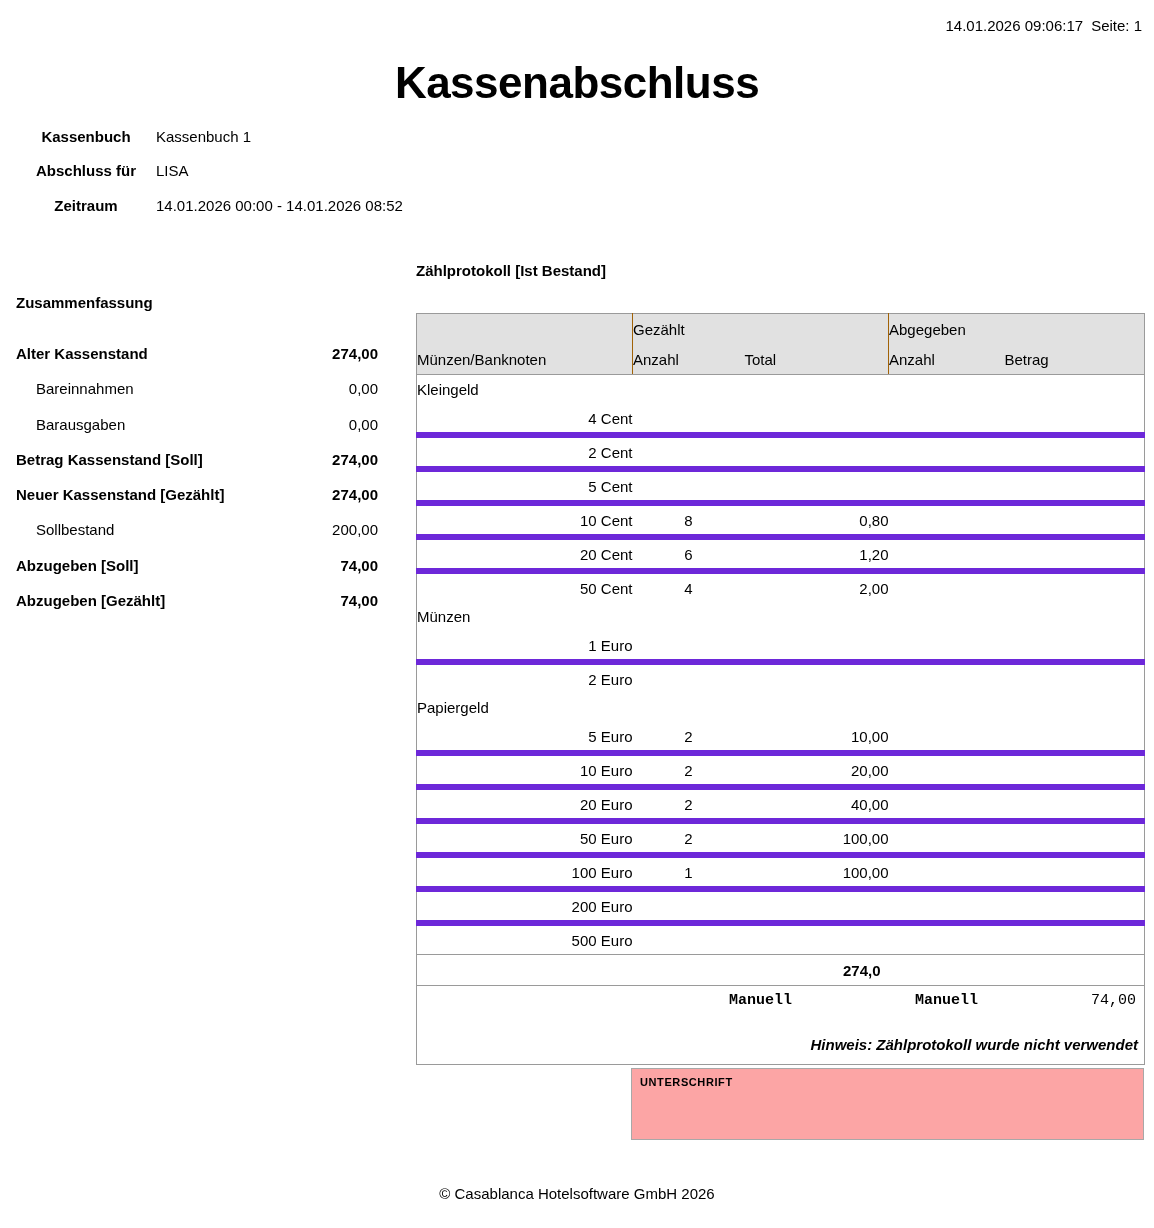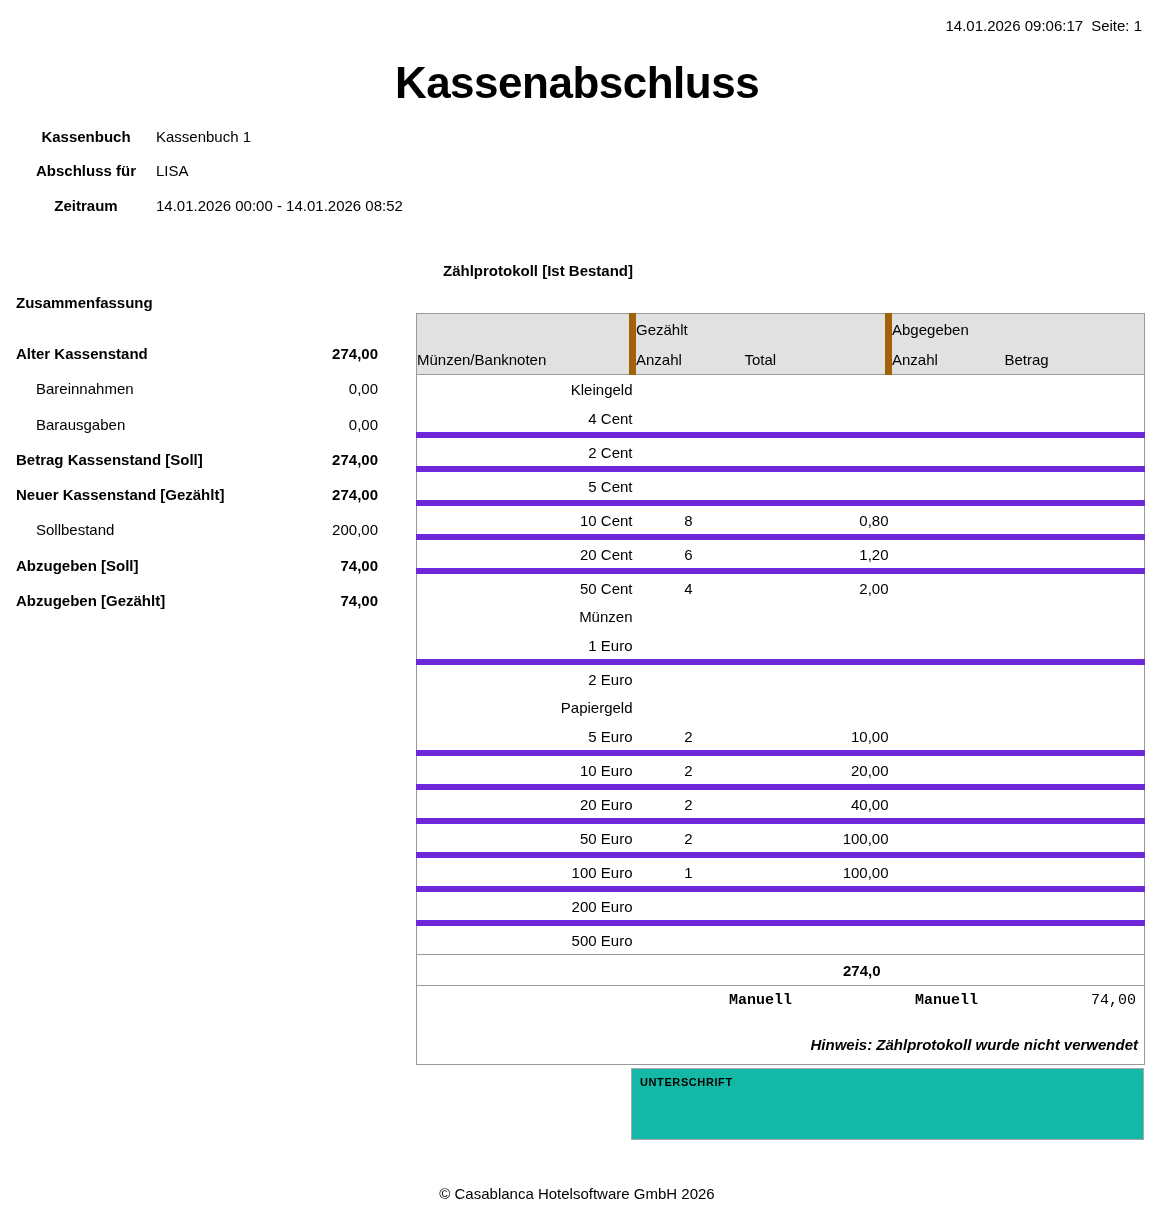--- a/index.html
+++ b/index.html
@@ -86,21 +86,20 @@
   .count-section {
     position: absolute;
     top: 262px;
     left: 416px;
     width: 728px;
     font-size: 15px;
   }
   .count-title {
     font-weight: bold;
     margin-bottom: 34px;
-    margin-left: 27px;
   }
   table.count {
     border-collapse: collapse;
     width: 728px;
     table-layout: fixed;
     border: 1px solid #9a9a9a;
   }
   table.count col.c-name   { width: 216px; }
   table.count col.c-canz   { width: 112px; }
   table.count col.c-ctot   { width: 144px; }
@@ -116,33 +115,33 @@
   
   tr.hdr-group td, tr.hdr-cols td {
     background: #e1e1e1;
     font-size: 15px;
   }
   tr.hdr-group td { height: 30px; }
   tr.hdr-cols  td { height: 30px; }
   td.hdr-g-label { font-weight: bold; padding-left: 9px; }
   td.hdr-c-label { padding-left: 9px; }
   td.hdr-name    { padding-left: 9px; }
-  td.sep-left    { border-left: 7px solid #a16207; }
+  td.sep-left    { border-left: 1px solid #a16207; }
   tr.hdr-cols td.botline { border-bottom: 1px solid #9a9a9a; }
 
   
   tr.drow td { height: 28px; }
   tr.drow td.rule { border-top: 6px solid #6d28d9; }
   td.name-cell {
     text-align: right;
     padding-right: 10px;
     white-space: nowrap;
   }
   td.sect-cell {
-    text-align: right;
+    text-align: left;
     padding-left: 9px;
     font-weight: bold;
     white-space: nowrap;
   }
   td.anz-cell {
     text-align: center;
   }
   td.tot-cell {
     text-align: right;
     padding-right: 8px;
@@ -182,21 +181,21 @@
   }
 
   
   .signature-box {
     position: absolute;
     left: 631px;
     top: 1068px;
     width: 511px;
     height: 70px;
     border: 1px solid #a8a8a8;
-    background: #14b8a6;
+    background: #fca5a5;
   }
   .signature-label {
     position: absolute;
     left: 8px;
     top: 7px;
     font-size: 11px;
     font-weight: bold;
     letter-spacing: 0.6px;
   }
 

